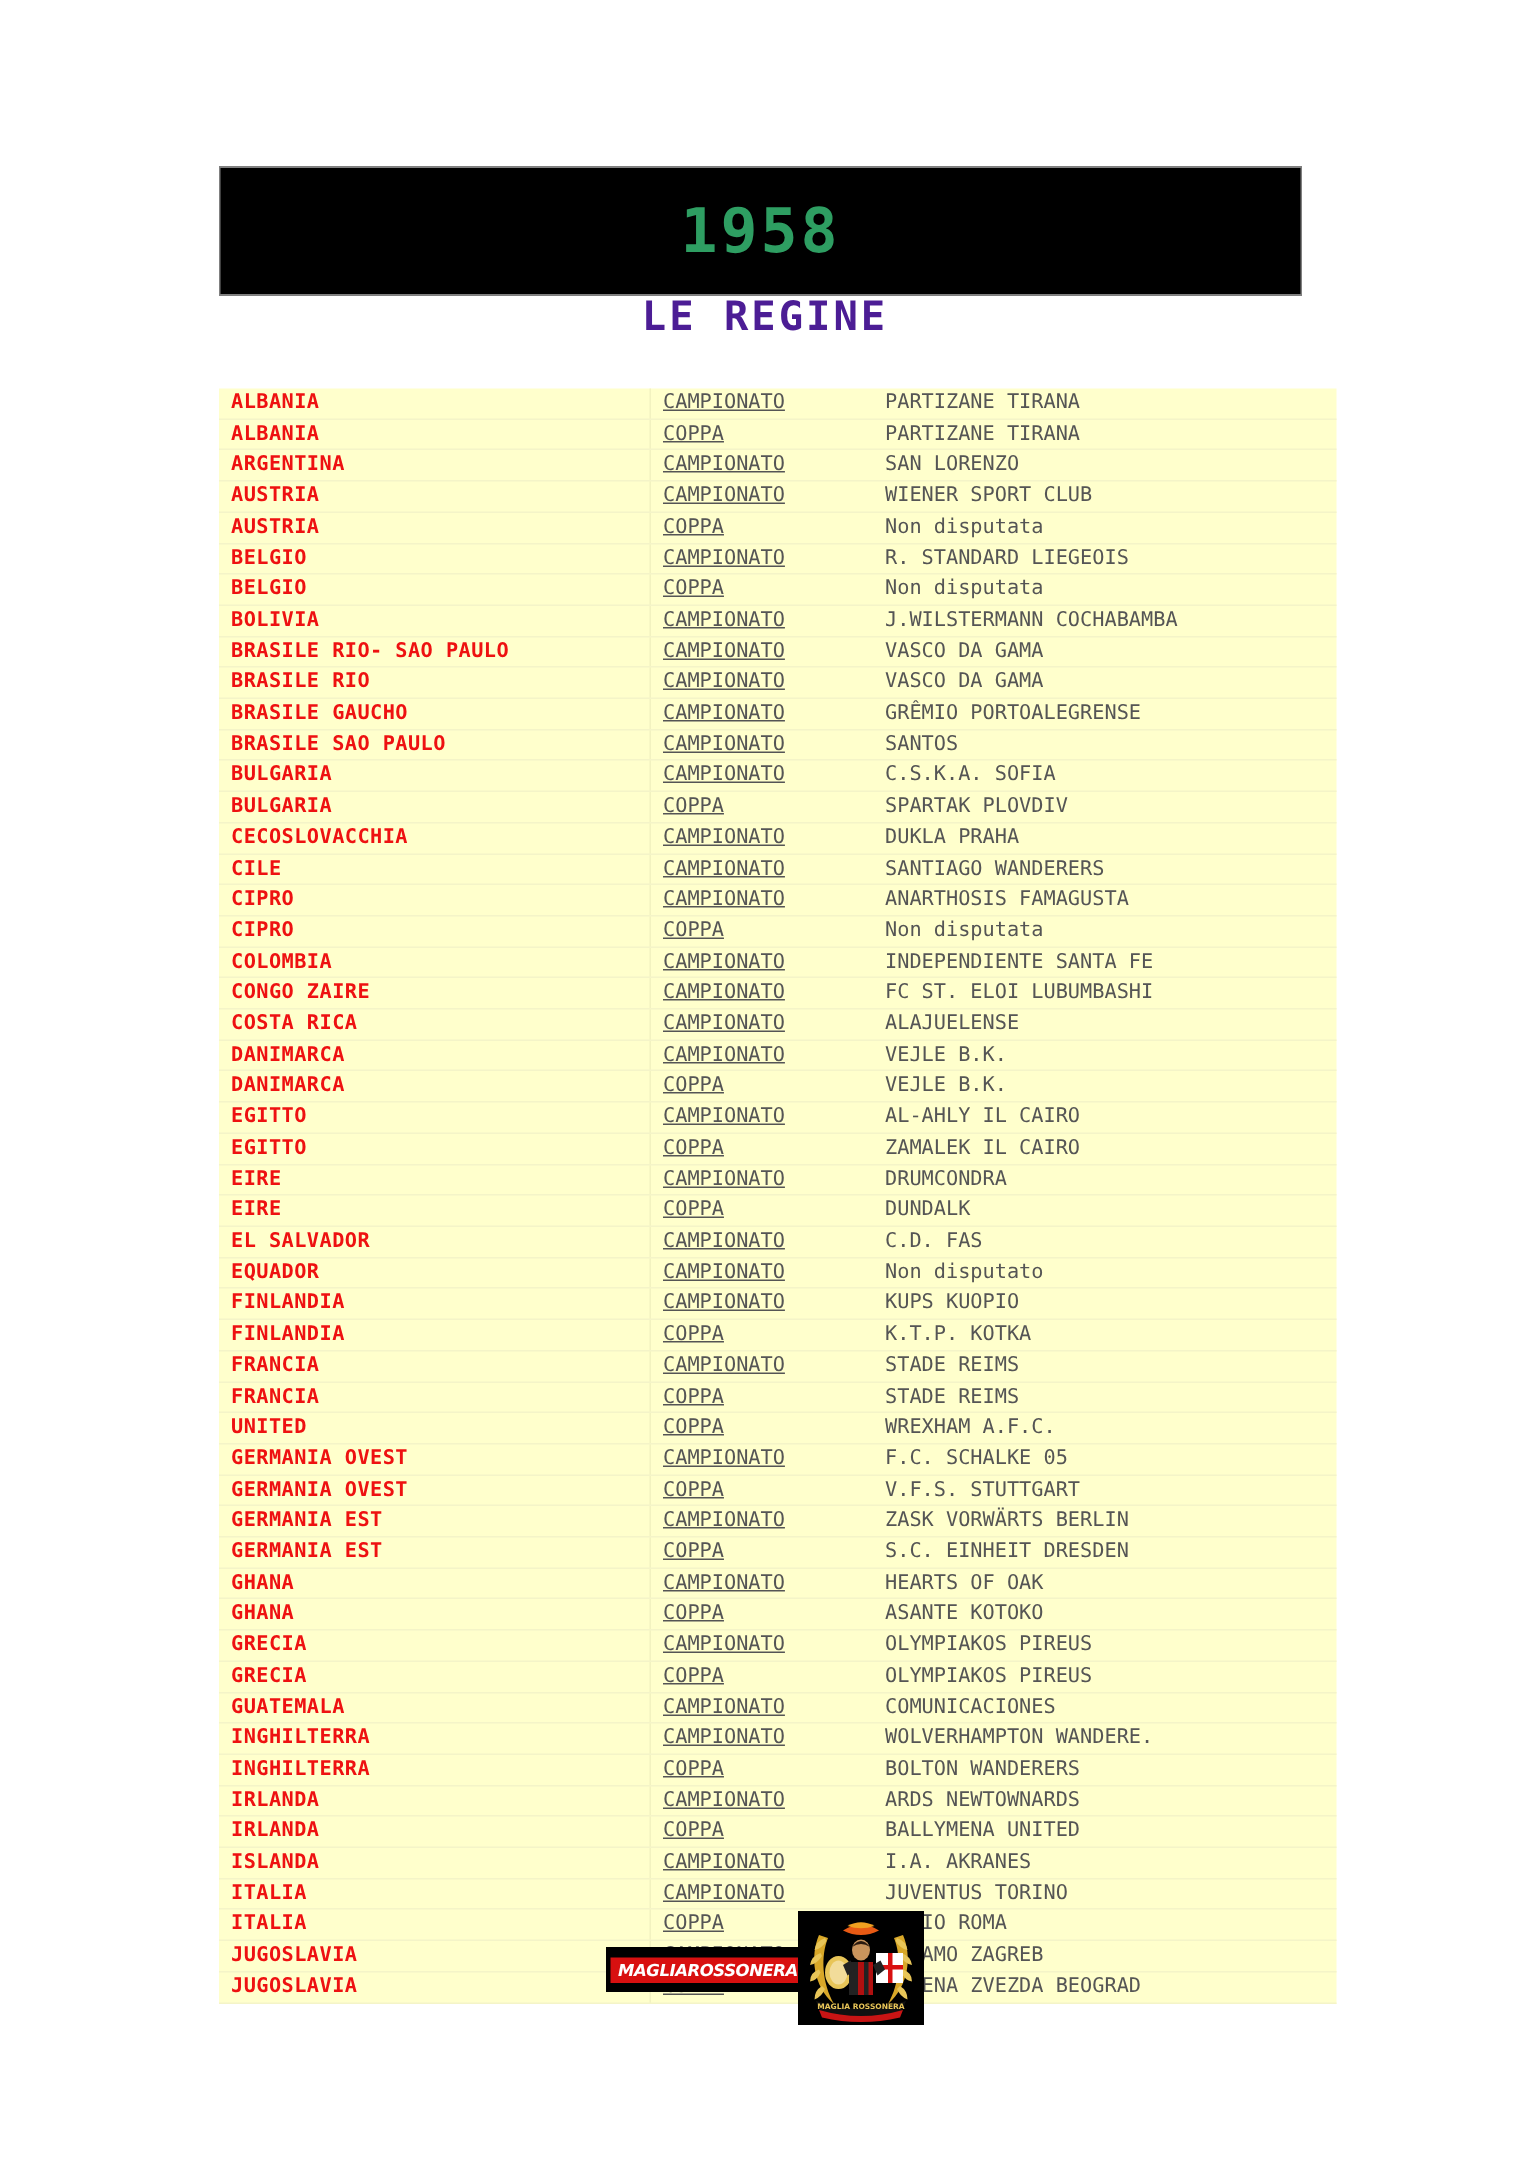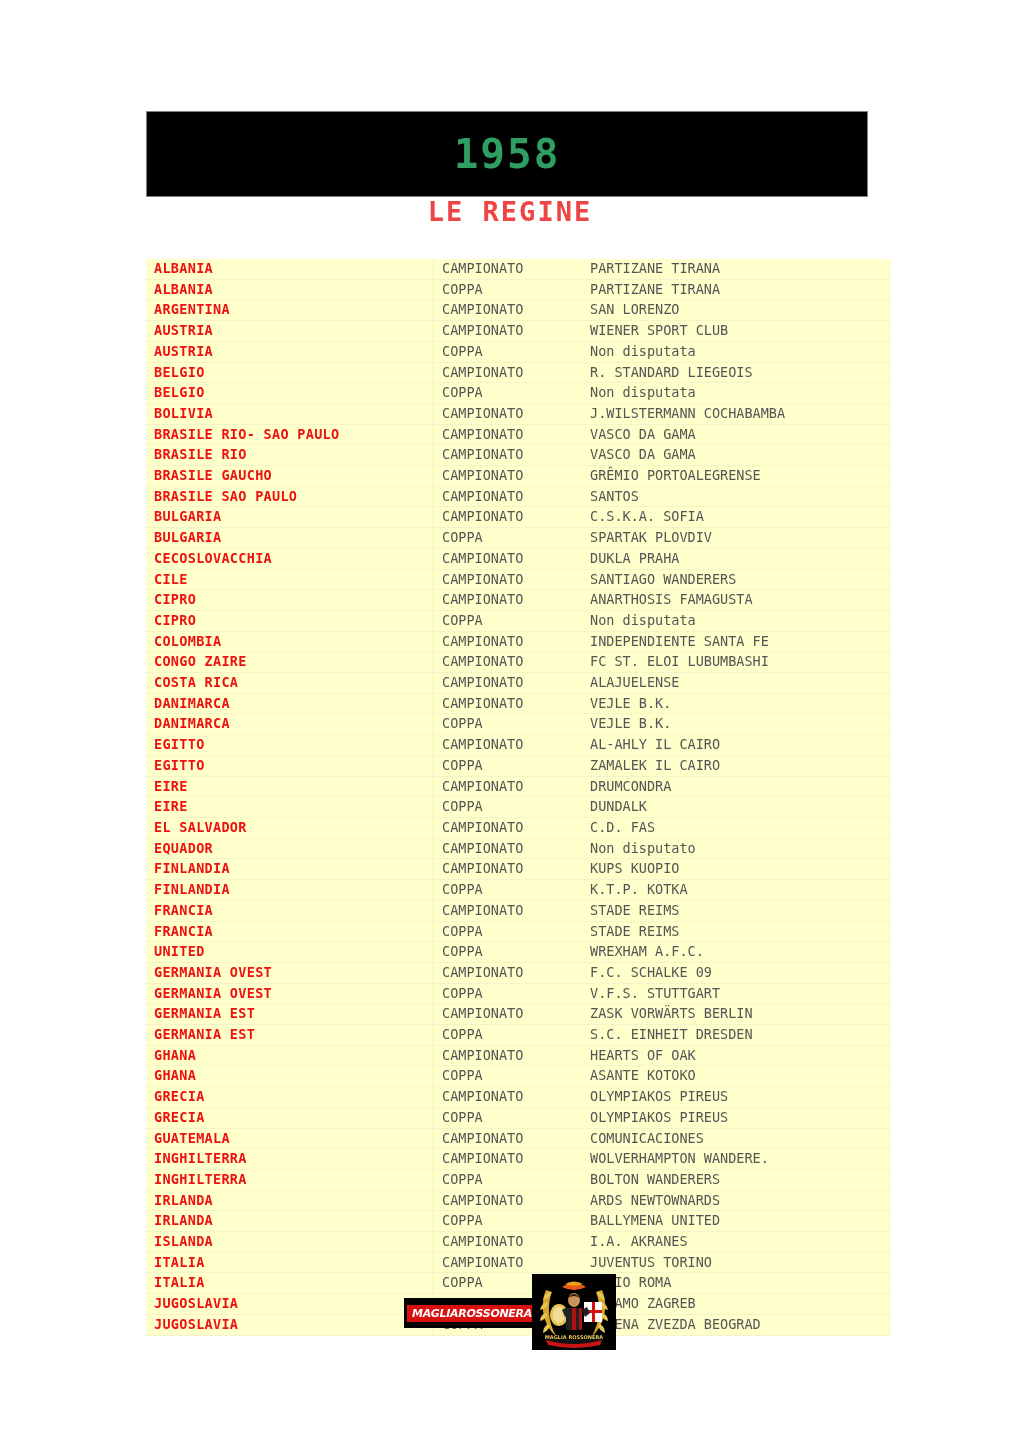--- a/index.html
+++ b/index.html
@@ -44,21 +44,21 @@
     font-family: "DejaVu Sans Mono", "Liberation Mono", monospace;
   }
 
   
   .subtitle {
     position: absolute;
     left: 0;
     top: 196px;
     width: 1020px;
     text-align: center;
-    color: #ef4444;
+    color: #4c1d95;
     font-size: 27px;
     font-weight: bold;
     letter-spacing: 2px;
     font-family: "DejaVu Sans Mono", "Liberation Mono", monospace;
   }
 
   
   .table-wrap {
     position: absolute;
     left: 146px;
@@ -90,20 +90,21 @@
     width: 279px;
     color: #ee1111;
     font-weight: bold;
     letter-spacing: 0.3px;
     border-right: 1px solid #f2f2c0;
   }
   td.c-comp {
     width: 140px;
     color: #555555;
     padding-left: 10px;
+    text-decoration: underline;
   }
   td.c-winner {
     width: 301px;
     color: #555555;
     padding-left: 10px;
     margin-left: 20px;
   }
 
   
   .logo {
@@ -331,21 +332,21 @@
             <td class="c-winner">STADE REIMS</td>
           </tr>
           <tr>
             <td class="c-country">UNITED</td>
             <td class="c-comp">COPPA</td>
             <td class="c-winner">WREXHAM A.F.C.</td>
           </tr>
           <tr>
             <td class="c-country">GERMANIA OVEST</td>
             <td class="c-comp">CAMPIONATO</td>
-            <td class="c-winner">F.C. SCHALKE 09</td>
+            <td class="c-winner">F.C. SCHALKE 05</td>
           </tr>
           <tr>
             <td class="c-country">GERMANIA OVEST</td>
             <td class="c-comp">COPPA</td>
             <td class="c-winner">V.F.S. STUTTGART</td>
           </tr>
           <tr>
             <td class="c-country">GERMANIA EST</td>
             <td class="c-comp">CAMPIONATO</td>
             <td class="c-winner">ZASK VORWÄRTS BERLIN</td>

